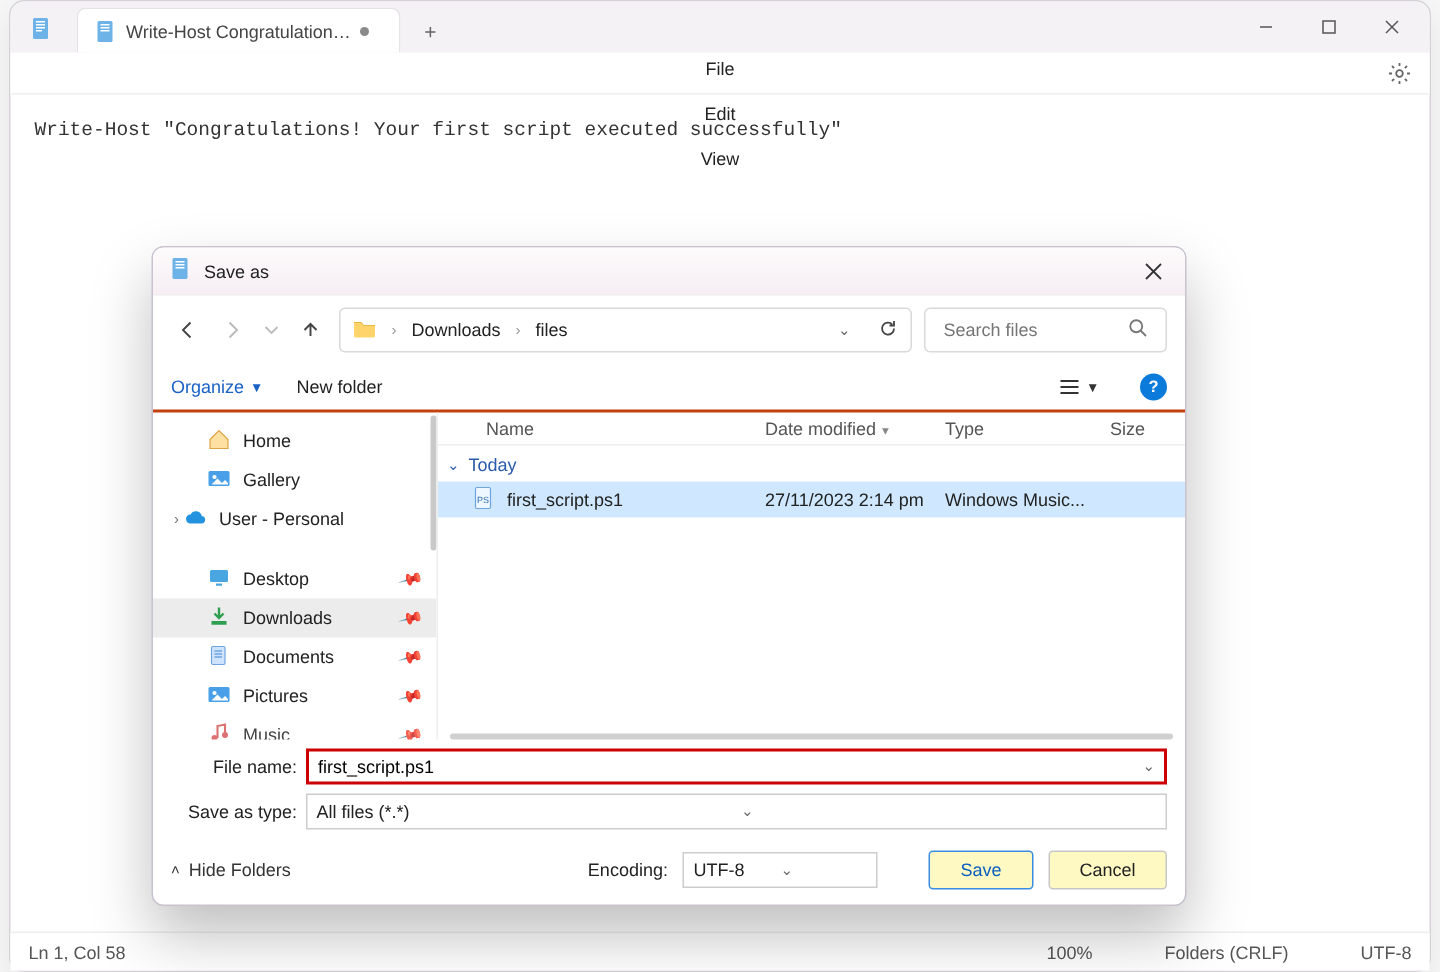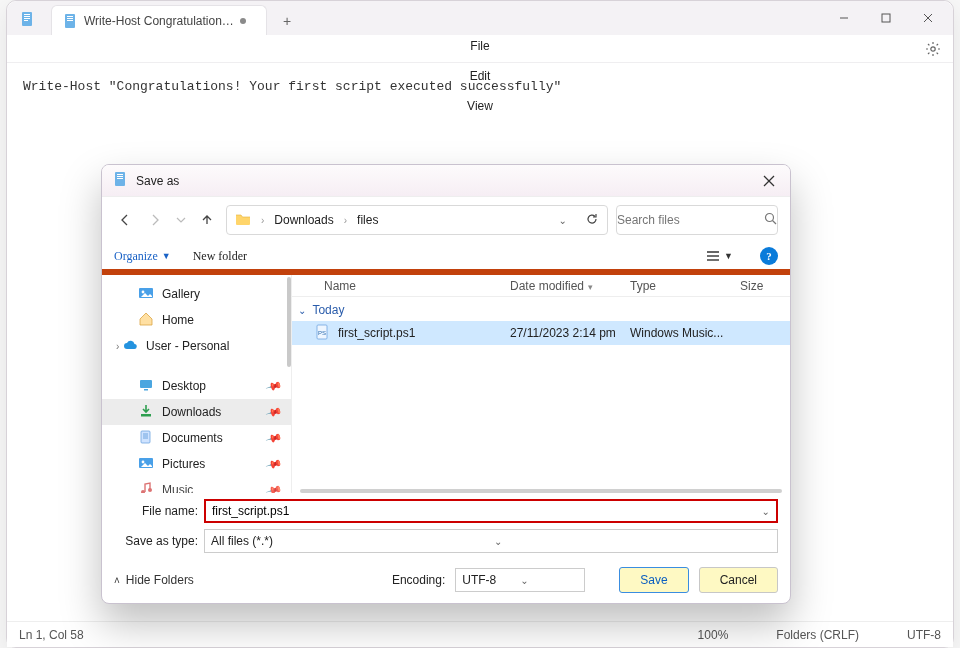--- a/index.html
+++ b/index.html
@@ -70,29 +70,28 @@
   }
   .nav-btn { width:22px; height:22px; display:flex; align-items:center; justify-content:center; color:#444; border-radius:4px; }
   .nav-btn.disabled { color:#b8b8b8; }
   .addrbar {
     flex: 1; height: 30px; border:1px solid #d9d9d9; border-radius:4px; display:flex; align-items:center; padding:0 8px; gap:8px;
     min-width: 260px; background:#fff;
   }
   .addrbar .addr-dd { margin-left:auto; color:#666; font-size:10px; padding:0 4px; }
   .addrbar .refresh { color:#555; margin-left: 6px; }
   .searchbox {
-    width: 162px; height: 30px; border:1px solid #d9d9d9; border-radius:4px; display:flex; align-items:center; padding:0 0;
+    width: 162px; height: 30px; border:1px solid #d9d9d9; border-radius:4px; display:flex; align-items:center; padding:0 12px;
     color:#999; gap:8px; background:#fff;
   }
   .searchbox input { border:none; outline:none; width: 110px; font-size:12px; color:#333; background:transparent; }
 
   .dlg-tools {
     height: 32px; display:flex; align-items:center; padding: 0 12px; gap: 22px;
-    border-bottom: 6px solid #c2410c;
-    font-family: Liberation Serif, serif;
+    border-bottom: 2px solid #c2410c;
   }
   .dlg-tools .spacer { margin-left:auto; }
   .dlg-tools .btn-link { color:#1a62c6; display:flex; align-items:center; gap:4px; }
   .dlg-tools .textlink { color:#222; }
   .dlg-tools .view-dd { display:flex; align-items:center; gap:4px; color:#333; border:1px solid transparent; padding:2px 4px; border-radius:4px;}
   .help-circle { width:18px; height:18px; border-radius:50%; background:#0a7bda; color:#fff; display:flex; align-items:center; justify-content:center; font-size:11px; font-weight:bold; }
 
   .dlg-body { flex:1; display:flex; min-height:0; }
   .sidebar {
     width: 190px; border-right:1px solid #eee; padding: 6px 0; overflow:hidden;
@@ -328,31 +327,31 @@
     </div>
     <div class="help-circle">?</div>
   </div>
 
   <div class="dlg-body">
     <div class="sidebar">
       <div class="sb-scroll"></div>
 
       <div class="srow sub">
         <span><svg class="icon-16" viewBox="0 0 16 16">
+              <path d="M2 8 L8 2 L14 8 V14 H2z" fill="#ffe0a3" stroke="#dba444" stroke-width="0.8"></path>
+            </svg></span>
+        <span>Home</span>
+      </div>
+      <div class="srow sub">
+        <span><svg class="icon-16" viewBox="0 0 16 16">
               <rect x="1" y="3" width="14" height="10" rx="1" fill="#49a0e8"></rect>
               <circle cx="5" cy="7" r="1.4" fill="#fff"></circle>
               <path d="M3 12 L7 8 L10 11 L12 9 L14 11 V12z" fill="#fff"></path>
             </svg></span>
         <span>Gallery</span>
-      </div>
-      <div class="srow sub">
-        <span><svg class="icon-16" viewBox="0 0 16 16">
-              <path d="M2 8 L8 2 L14 8 V14 H2z" fill="#ffe0a3" stroke="#dba444" stroke-width="0.8"></path>
-            </svg></span>
-        <span>Home</span>
       </div>
       <div class="srow">
         <span class="chev">›</span>
         <span><svg class="icon-16" viewBox="0 0 16 16">
               <path d="M5 12a3 3 0 0 1 0-6 4 4 0 0 1 7.5 1A2.5 2.5 0 0 1 12 12z" fill="#2493df"></path>
             </svg></span>
         <span>User - Personal</span>
       </div>
       <div class="sep"></div>
 

